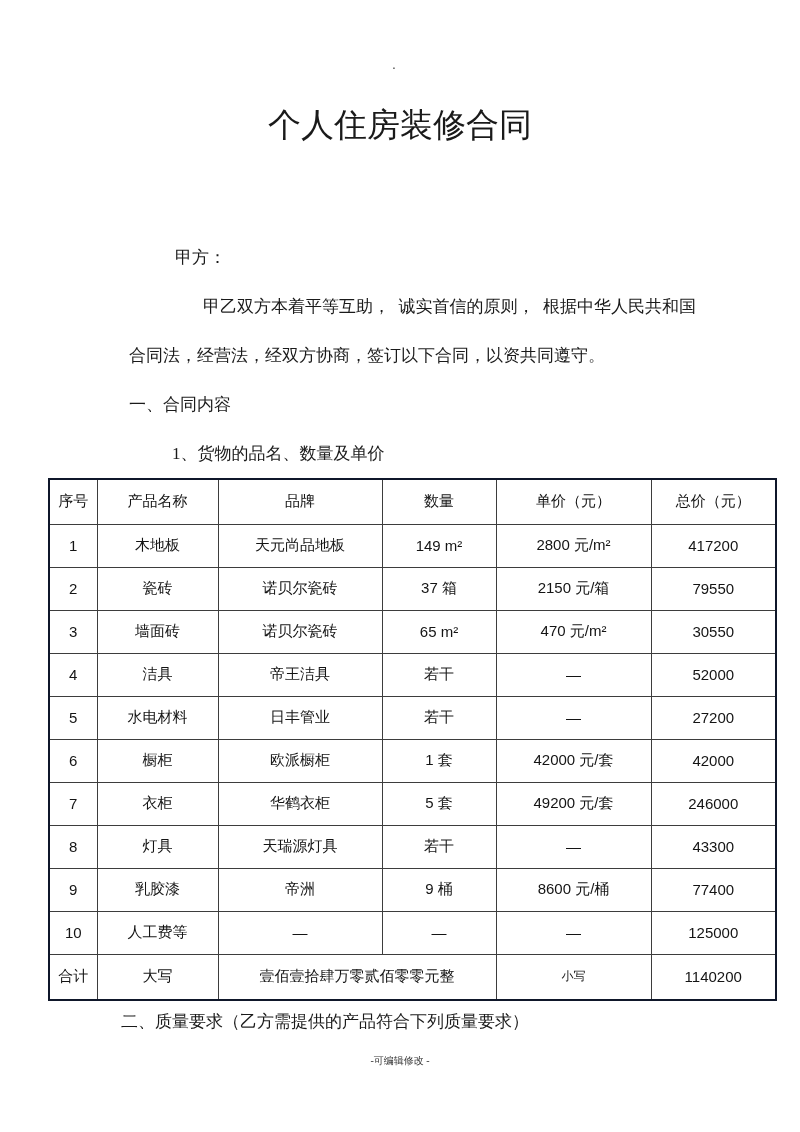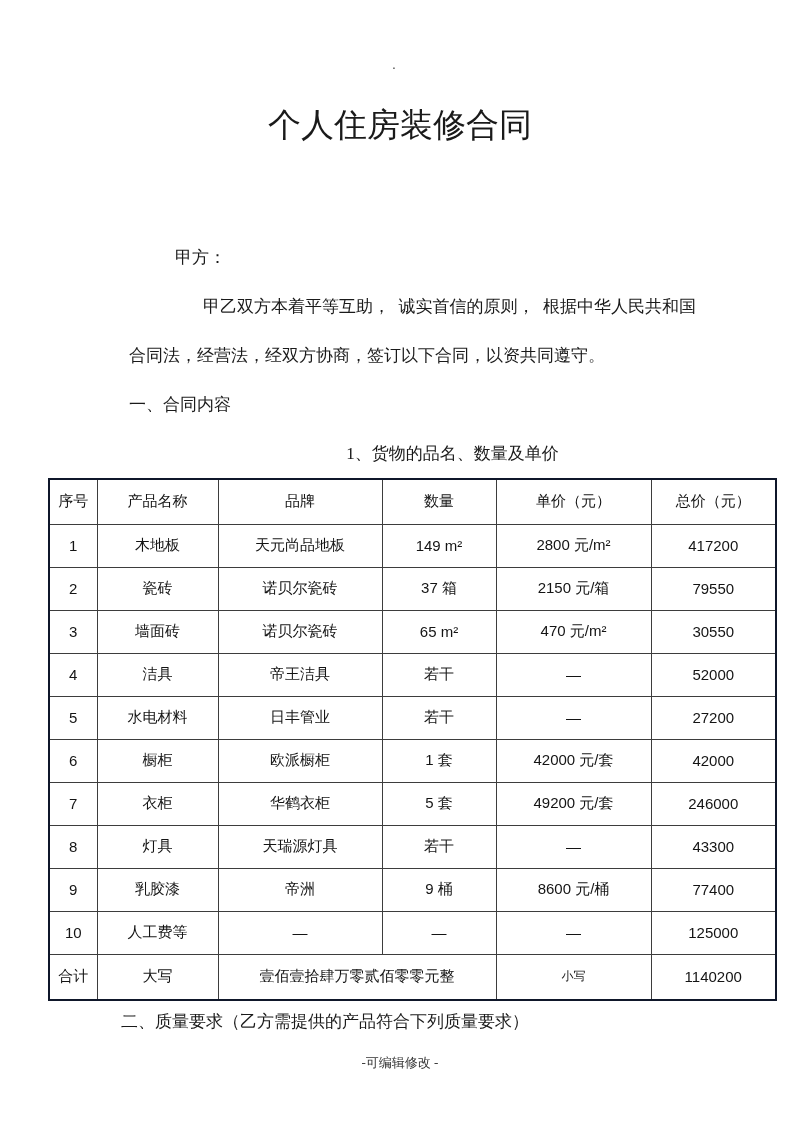--- a/index.html
+++ b/index.html
@@ -39,21 +39,21 @@
     width: 620px;
   }
   .line {
     margin: 8px;
     font-size: 17px;
     line-height: 41px;
     white-space: pre;
   }
   .indent-46 { padding-left: 46px; }
   .indent-37 { padding-left: 37px; text-align: center; }
-  .indent-43 { padding-left: 43px; text-align: center; }
+  .indent-43 { padding-left: 43px; }
 
   table.items {
     position: absolute;
     left: 48px;
     top: 478px;
     width: 727px;
     border-collapse: collapse;
     table-layout: fixed;
     font-family: "Liberation Sans", "DejaVu Sans", sans-serif;
     font-size: 15px;
@@ -81,21 +81,21 @@
     font-size: 17px;
     white-space: pre;
   }
   .footer {
     position: absolute;
     left: 0;
     right: 0;
     top: 1054px;
     margin: 0;
     text-align: center;
-    font-size: 13px;
+    font-size: 10px;
     color: #333333;
     font-family: "Liberation Serif", serif;
   }
 </style>
 </head>
 <body>
 
 <div class="page">
 
   <span class="stray-dot">.</span>

